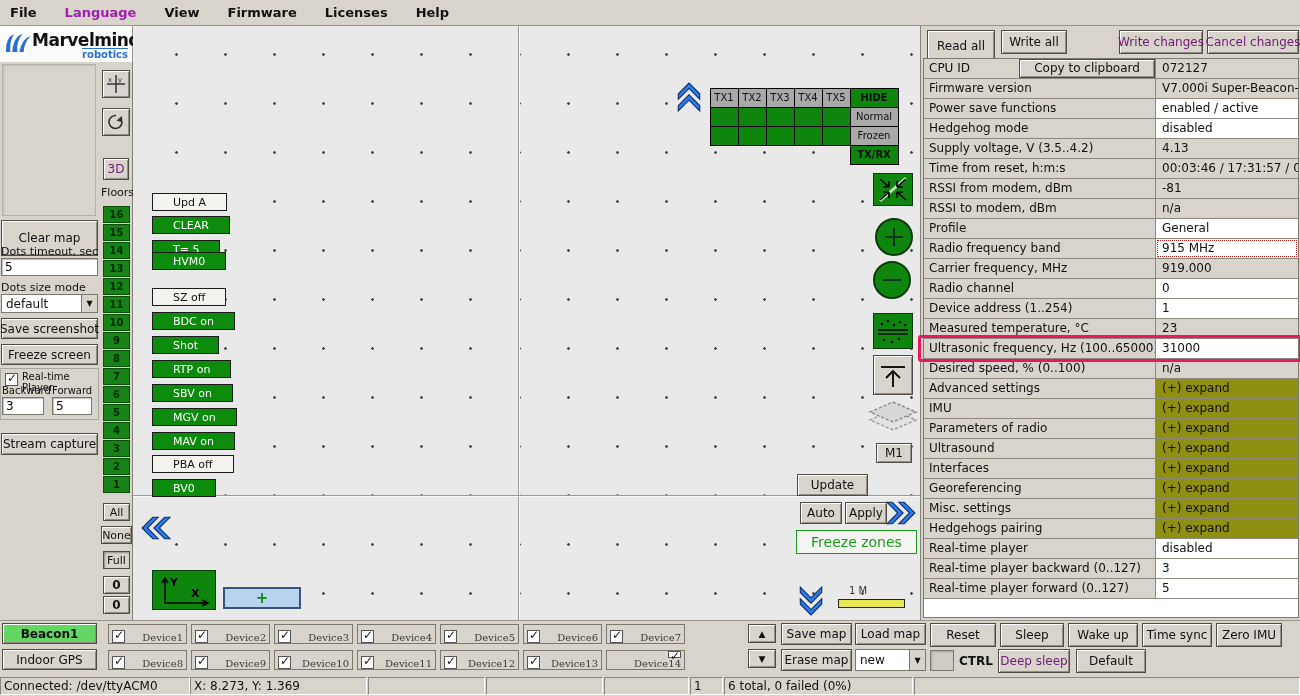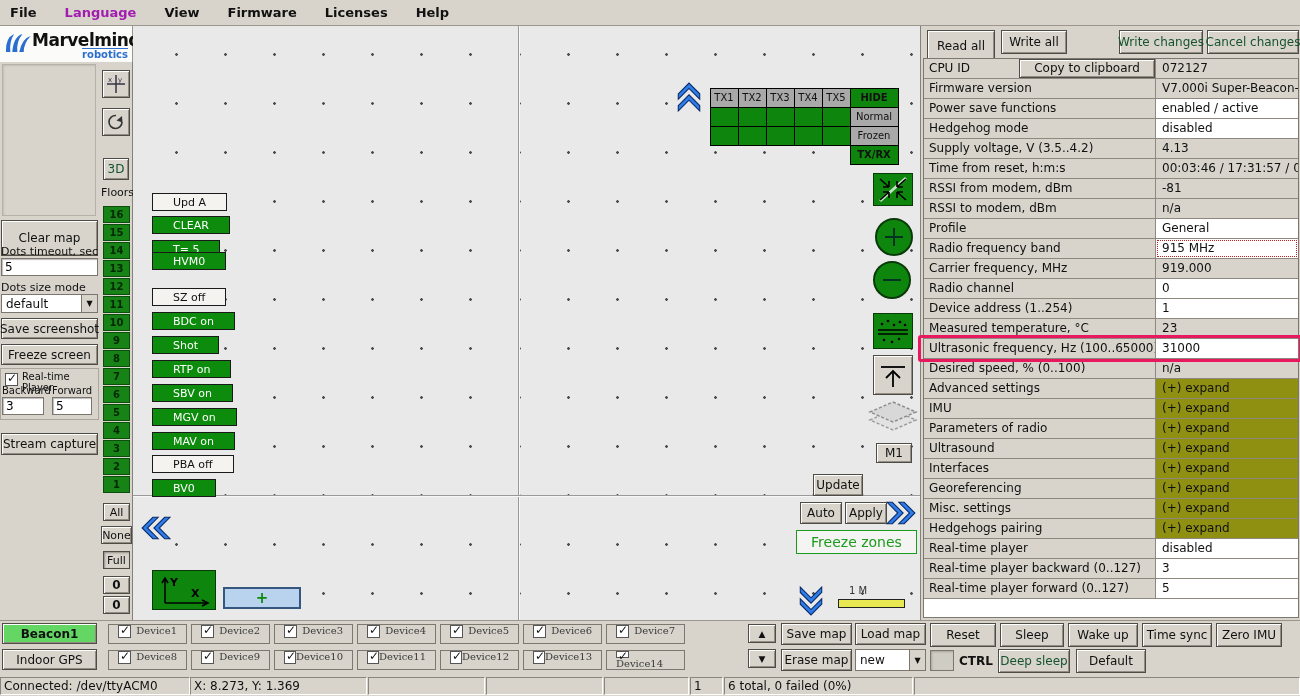--- a/index.html
+++ b/index.html
@@ -12,21 +12,21 @@
   .menu-item{cursor:default;}
   .menu-item.dis{color:#a21caf;font-weight:600;}
 
   
   .logo{position:absolute;left:0;top:26px;width:133px;height:36px;background:#fbfbf9;border-right:1px solid #9a968e;}
   .logo .brand{position:absolute;left:32px;top:4px;font-size:17px;font-weight:bold;letter-spacing:-0.5px;}
   .logo .sub{position:absolute;right:4px;top:22px;font-size:10px;font-weight:bold;color:#2a6fd0;border-top:1px solid #2a6fd0;padding-top:0px;}
 
   
   .btn{background:#d8d4cc;border:1px solid #4f4b45;box-shadow:inset 1px 1px 0 #fff,inset -1px -1px 0 #928e86;font-size:12px;display:flex;align-items:center;justify-content:center;cursor:pointer;white-space:nowrap;}
-  .btn.dis{color:#14532d;}
+  .btn.dis{color:#701a75;}
   .lbl{font-size:11px;white-space:nowrap;}
 
   
   .sidebar{position:absolute;left:0;top:62px;width:100px;height:558px;background:#d8d4cc;}
   .inp{background:#fff;border:1px solid #7a766e;box-shadow:inset 1px 1px 1px #bbb;font-size:12px;font-family:inherit;padding:0 3px;}
   .selbox{background:#fff;border:1px solid #7a766e;display:flex;align-items:center;font-size:12px;}
   .selbox .seltext{flex:1;padding-left:4px;}
   .selbox .selarrow{width:16px;height:100%;background:#d8d4cc;border-left:1px solid #7a766e;display:flex;align-items:center;justify-content:center;font-size:8px;}
   .cb{width:13px;height:13px;background:#fff;border:1px solid #555;position:relative;display:inline-block;}
   .cb.checked::after{content:"✓";position:absolute;top:-3px;left:1px;font-size:12px;color:#111;font-weight:bold;}
@@ -69,21 +69,21 @@
   .tvalue.white{background:#fff;}
   .tvalue.dotted{background:#fff;outline:1px dotted #c02020;outline-offset:-2px;}
   .tvalue.olive{background:#8f8f12;}
   .cpu-row .tlabel{display:flex;align-items:stretch;padding-left:0;}
   .cpu-row .cpu-name{padding-left:5px;width:95px;}
   .copybtn{flex:1;margin:0;height:100%;font-size:12px;}
   .pinkbox{position:absolute;left:-3px;top:309px;width:384px;height:27px;border:3px solid #e8195f;border-radius:3px;z-index:6;pointer-events:none;}
 
   
   .bottom{position:absolute;left:0;top:620px;width:1300px;height:56px;background:#d8d4cc;border-top:1px solid #9a968e;}
-  .devcell{position:absolute;height:20px;width:79px;border:1px solid #7c786f;background:#d8d4cc;display:flex;align-items:flex-start;padding:0 9px;}
+  .devcell{position:absolute;height:20px;width:79px;border:1px solid #7c786f;background:#d8d4cc;display:flex;align-items:flex-end;padding:0 3px;}
   .devcell .dlbl{flex:1;text-align:right;font-family:"DejaVu Serif","Liberation Serif",serif;font-size:10px;color:#3a3a3a;}
   .beacon{background:#63d663;font-weight:bold;}
 
   
   .status{position:absolute;left:0;top:676px;width:1300px;height:20px;background:#d8d4cc;}
   .seg{position:absolute;top:1px;height:18px;border:1px solid;border-color:#8a867e #fff #fff #8a867e;font-size:12px;padding:1px 3px 0 3px;white-space:nowrap;overflow:hidden;}
 </style>
 </head>
 <body>
 
@@ -279,21 +279,21 @@
             <path d="M8,18 L15,11 L22,18"></path>
           </g>
         </svg>
     </div>
     <svg class="abs" style="left:734px;top:372px;" width="52" height="42" viewBox="0 0 52 42">
         <polygon points="26,12 49,22 26,32 3,22" fill="#e2e2e2" stroke="#9a9a9a" stroke-width="1.5" stroke-dasharray="3,2"></polygon>
         <polygon points="26,4 49,14 26,24 3,14" fill="#d8d8d8" stroke="#8a8a8a" stroke-width="1.5" stroke-dasharray="3,2"></polygon>
       </svg>
     <div class="btn abs" style="left:743px;top:417px;width:36px;height:20px;">M1</div>
 
-    <div class="btn abs" style="left:680px;top:448px;width:50px;height:22px;">Update</div>
+    <div class="btn abs" style="left:664px;top:448px;width:71px;height:22px;">Update</div>
     <div class="btn abs" style="left:667px;top:476px;width:42px;height:22px;">Auto</div>
     <div class="btn abs" style="left:712px;top:476px;width:42px;height:22px;">Apply</div>
     <div class="freeze">Freeze zones</div>
 
     <div class="iconbox greenbox" style="left:19px;top:544px;width:64px;height:40px;">
       <svg width="58" height="34" viewBox="0 0 58 34">
           <g stroke="#000" stroke-width="1.6" fill="none">
             <line x1="10" y1="30" x2="10" y2="6"></line>
             <path d="M7,10 L10,5 L13,10"></path>
             <line x1="10" y1="30" x2="52" y2="30"></line>

